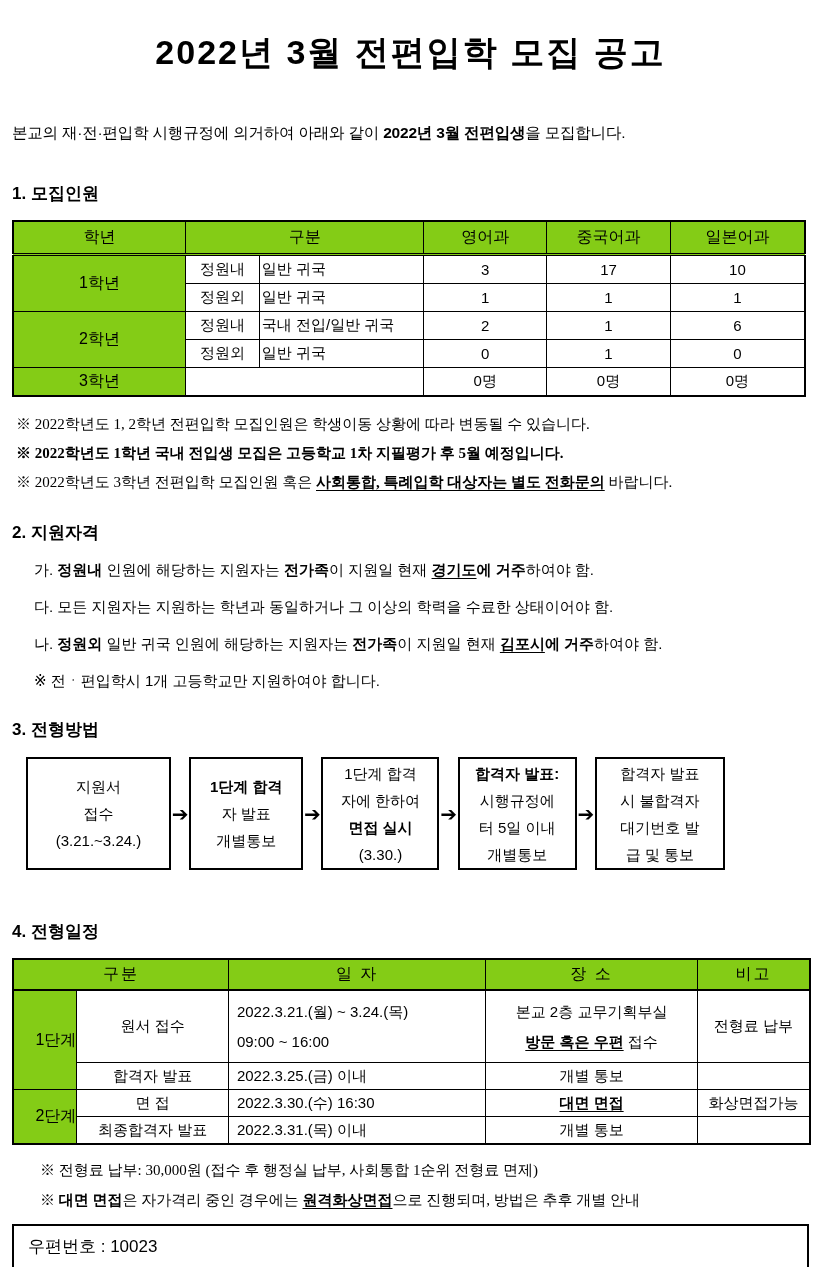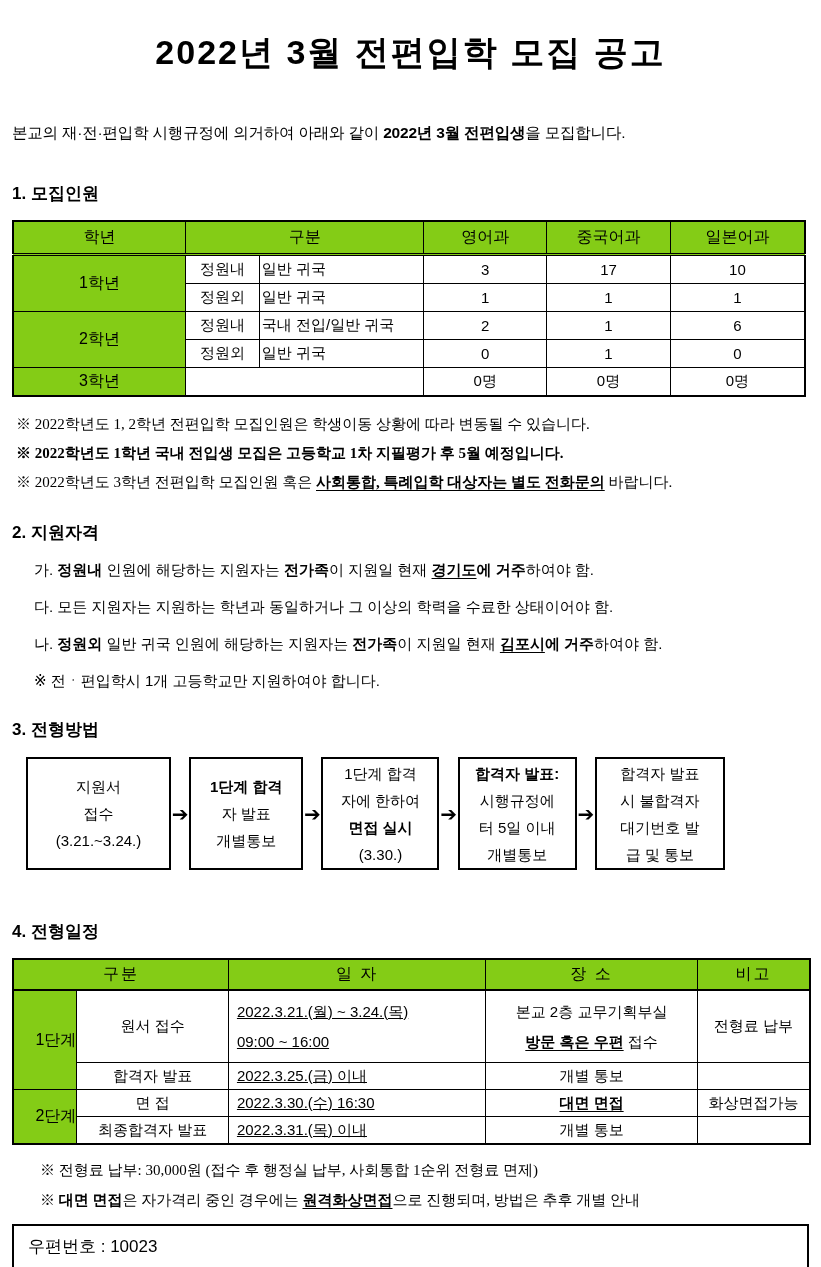--- a/index.html
+++ b/index.html
@@ -33,21 +33,21 @@
   .item{margin-top:15px;line-height:22px;white-space:nowrap;}
   
   .flow{display:flex;align-items:center;justify-content:space-between;width:699px;margin-top:16px;margin-left:14px;}
   .fbox{border:2px solid #000;box-sizing:border-box;height:113px;display:flex;flex-direction:column;justify-content:center;text-align:center;font-size:15px;line-height:27px;}
   .fbox.w1{width:145px;}.fbox.w2{width:114px;}.fbox.w3{width:118px;}.fbox.w4{width:119px;}.fbox.w5{width:130px;}
   .arrow{font-size:20px;font-weight:bold;line-height:1;}
   
   #t2{width:799px;}
   #t2 th{height:29px;font-size:16px;border-bottom:2px solid #000;letter-spacing:2px;}
   #t2 td{height:26px;font-size:15px;text-align:center;}
-  #t2 td.date{text-align:left;padding-left:8px;text-decoration:underline;}
+  #t2 td.date{text-align:left;padding-left:8px;}
   #t2 td.tall{height:71px;line-height:30px;}
   #t2 td.stage{font-size:16px;text-align:right;}
   
   .addr{border:2px solid #000;margin-top:9px;padding:9px 14px 13px;}
   .addr .l1{font-size:17px;}
 </style>
 </head>
 <body>
 
 <div class="page">

